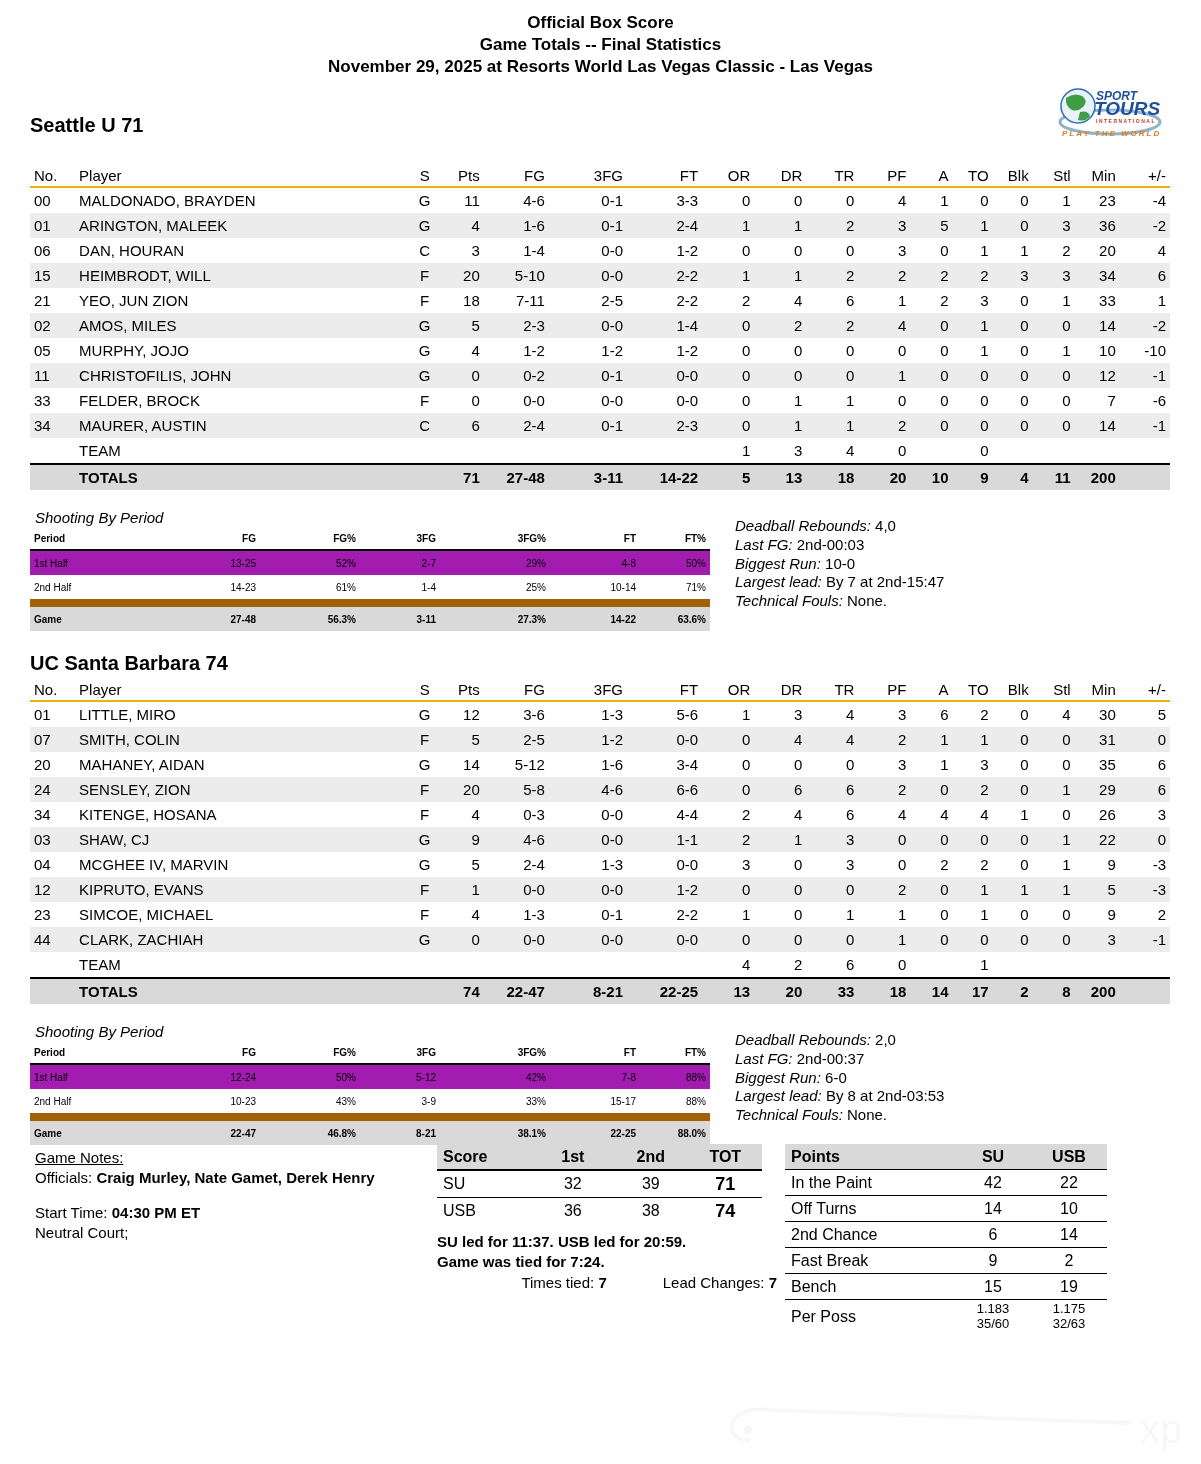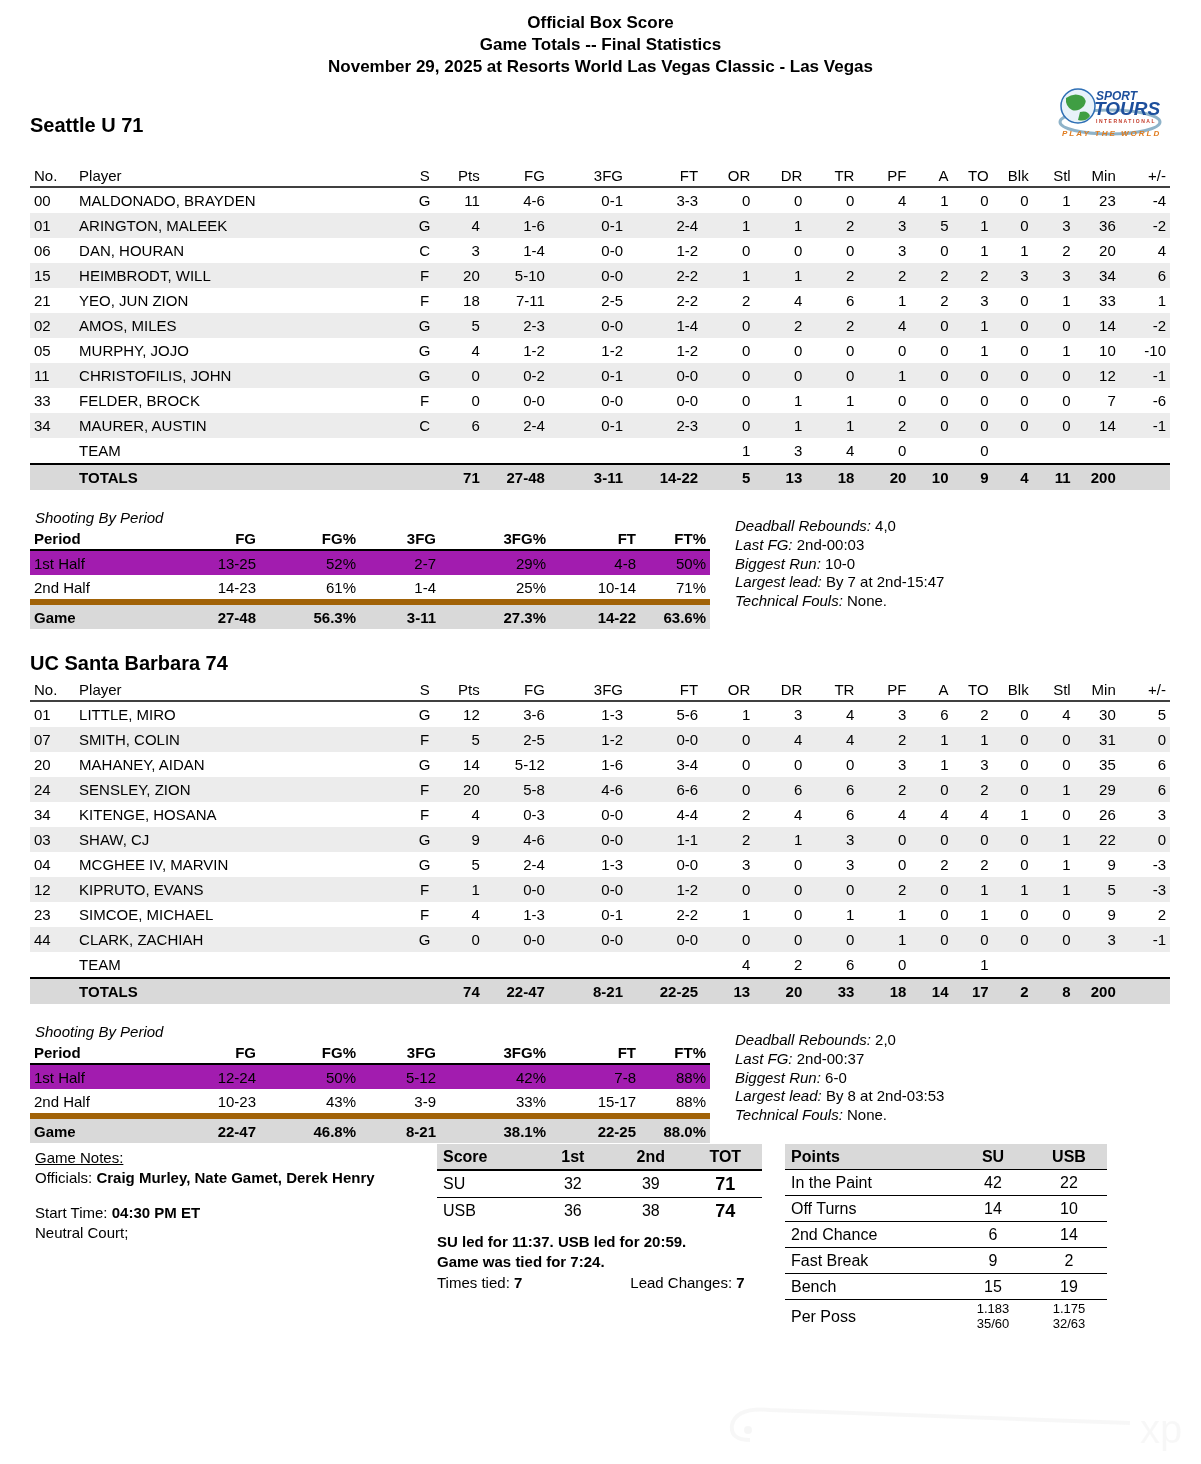--- a/index.html
+++ b/index.html
@@ -9,49 +9,49 @@
   }
   
   .page-header{position:absolute;top:12px;left:0;width:100%;text-align:center;line-height:1.28;}
   .ph-line1,.ph-line3,.ph-line4{font-size:17px;font-weight:bold;}
   .ph-line2{font-size:21px;font-weight:bold;}
   
   .team-heading{position:absolute;left:30px;font-size:20px;font-weight:bold;}
   
   table{border-collapse:collapse;}
   .box-table{position:absolute;left:30px;width:1140px;table-layout:fixed;font-size:15px;}
-  .box-table th{font-weight:normal;border-bottom:2px solid #404040;padding:1px 4px;height:20px;}
+  .box-table th{font-weight:normal;border-bottom:2px solid #eab308;padding:1px 4px;height:20px;}
   .box-table td{padding:0 4px;height:25px;white-space:nowrap;overflow:hidden;}
   .box-table tr.shaded td{background:#ececec;}
   .box-table tr.totals td{background:#d9d9d9;font-weight:bold;border-top:2px solid #000;}
   .a-l{text-align:left;} .a-c{text-align:center;} .a-r{text-align:right;}
   
   .shooting-label{position:absolute;left:35px;font-style:italic;font-size:15px;}
-  .shoot-table{position:absolute;left:30px;width:680px;table-layout:fixed;font-size:15px;}
+  .shoot-table{position:absolute;left:30px;width:680px;table-layout:fixed;font-size:10px;}
   .shoot-table th{font-weight:bold;border-bottom:2px solid #000;padding:1px 4px;height:20px;}
   .shoot-table td{padding:1px 4px;height:22px;}
   .shoot-table tr.shaded td{background:#a21caf;}
-  .shoot-table tr.game td{background:#d9d9d9;font-weight:bold;border-top:6px solid #a16207;}
+  .shoot-table tr.game td{background:#d9d9d9;font-weight:bold;border-top:8px solid #a16207;}
   
   .team-notes{position:absolute;left:735px;width:440px;font-size:15px;line-height:1.25;}
   .team-notes .note-line i{font-style:italic;}
   
   .game-notes{position:absolute;left:35px;top:1148px;font-size:15px;line-height:1.3;width:380px;}
   .gn-title{text-decoration:underline;}
   .gn-bold{font-weight:bold;}
   .gn-gap{height:16px;}
   
   .score-table{position:absolute;left:437px;top:1144px;width:325px;table-layout:fixed;font-size:16px;}
   .score-table th{font-weight:bold;background:#d9d9d9;border-bottom:2px solid #000;padding:2px 6px;height:21px;}
   .score-table td{padding:2px 6px;height:22px;border-bottom:1.5px solid #000;}
   .score-table tr:last-child td{border-bottom:none;}
   .score-table .tot{font-weight:bold;font-size:18px;}
   .lead-block{position:absolute;left:437px;top:1232px;width:340px;font-size:15px;line-height:1.35;}
   .lead-bold{font-weight:bold;}
-  .tied-row{display:flex;gap:108px;font-weight:normal;}
+  .tied-row{display:flex;gap:56px;font-weight:normal;justify-content:flex-end;}
   .tied-row b{font-weight:bold;}
   
   .points-table{position:absolute;left:785px;top:1144px;width:322px;table-layout:fixed;font-size:16px;}
   .points-table th{font-weight:bold;background:#d9d9d9;border-bottom:1.5px solid #000;padding:2px 6px;height:21px;}
   .points-table td{padding:2px 6px;height:21px;border-bottom:1.5px solid #000;}
   .points-table tr:last-child td{border-bottom:none;}
   .points-table .pp{font-size:13px;line-height:1.15;}
   
   .logo{position:absolute;left:1058px;top:84px;width:112px;height:56px;}
   

